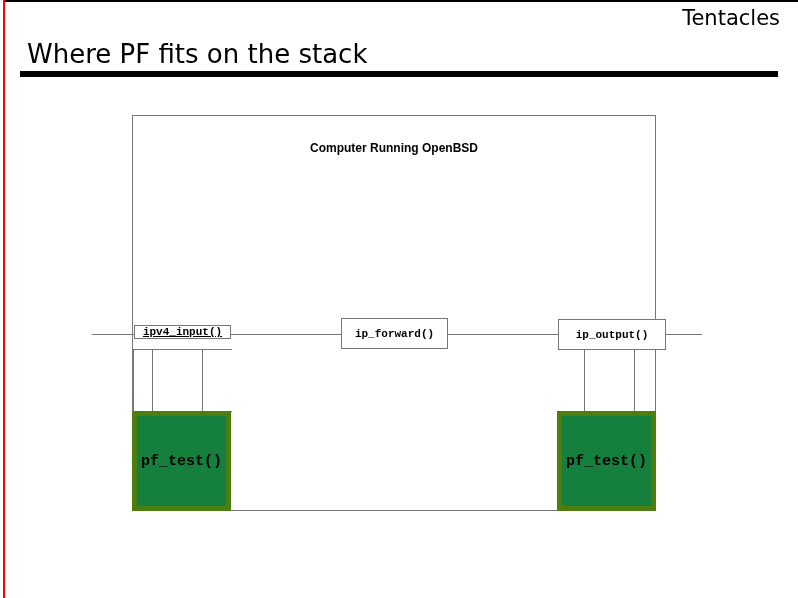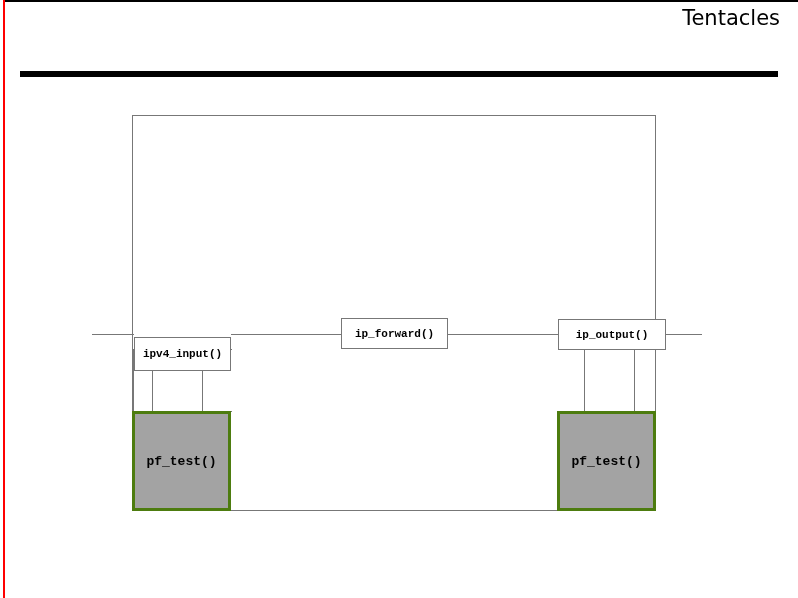--- a/index.html
+++ b/index.html
@@ -113,48 +113,50 @@
     font-family: "Liberation Mono", monospace;
     font-size: 11px;
     font-weight: bold;
     color: #000000;
     white-space: nowrap;
     z-index: 5;
   }
 
   .pf-box {
     position: absolute;
-    border: 3px solid #4d7c0f;
+    border: 5px solid #4d7c0f;
     box-sizing: border-box;
-    background: #a3a3a3;
+    background: #15803d;
     display: flex;
     align-items: center;
     justify-content: center;
     font-family: "Liberation Mono", monospace;
-    font-size: 13px;
+    font-size: 15px;
     font-weight: bold;
     color: #000000;
     white-space: nowrap;
     z-index: 5;
   }
 </style>
 </head>
 <body>
 
 <div id="slide">
 
   <div class="edge-red"></div>
   <div class="edge-top-black"></div>
 
   <div class="slide-tag">Tentacles</div>
+  <div class="slide-title">Where PF fits on the stack</div>
   <div class="title-rule"></div>
 
   <div id="diagram">
 
     <div class="host-box"></div>
+    <div class="host-label">Computer Running OpenBSD</div>
 
     <div class="line-h" style="left:92px; top:334px; width:42px;"></div>
 
     <div class="line-h" style="left:231px; top:334px; width:110px;"></div>
 
     <div class="line-h" style="left:448px; top:334px; width:110px;"></div>
 
     <div class="line-h" style="left:656px; top:334px; width:46px;"></div>
 
     <div class="line-v" style="left:133px; top:349px; height:62px;"></div>
@@ -166,21 +168,21 @@
     <div class="line-h" style="left:133px; top:349px; width:99px;"></div>
 
     <div class="line-h" style="left:133px; top:411px; width:99px;"></div>
 
     <div class="line-v" style="left:584px; top:349px; height:62px;"></div>
     <div class="line-v" style="left:634px; top:349px; height:62px;"></div>
     <div class="line-v" style="left:655px; top:349px; height:62px;"></div>
     <div class="line-h" style="left:558px; top:349px; width:98px;"></div>
     <div class="line-h" style="left:557px; top:411px; width:99px;"></div>
 
-    <div class="fn-box" style="left:134px; top:337px; width:97px; height:34px;">
+    <div class="fn-box" style="left:134px; top:325px; width:97px; height:14px;text-decoration:underline;">
       <span>ipv4_input()</span>
     </div>
 
     <div class="fn-box" style="left:341px; top:318px; width:107px; height:31px;">
       <span>ip_forward()</span>
     </div>
 
     <div class="fn-box" style="left:558px; top:319px; width:108px; height:31px;">
       <span>ip_output()</span>
     </div>

